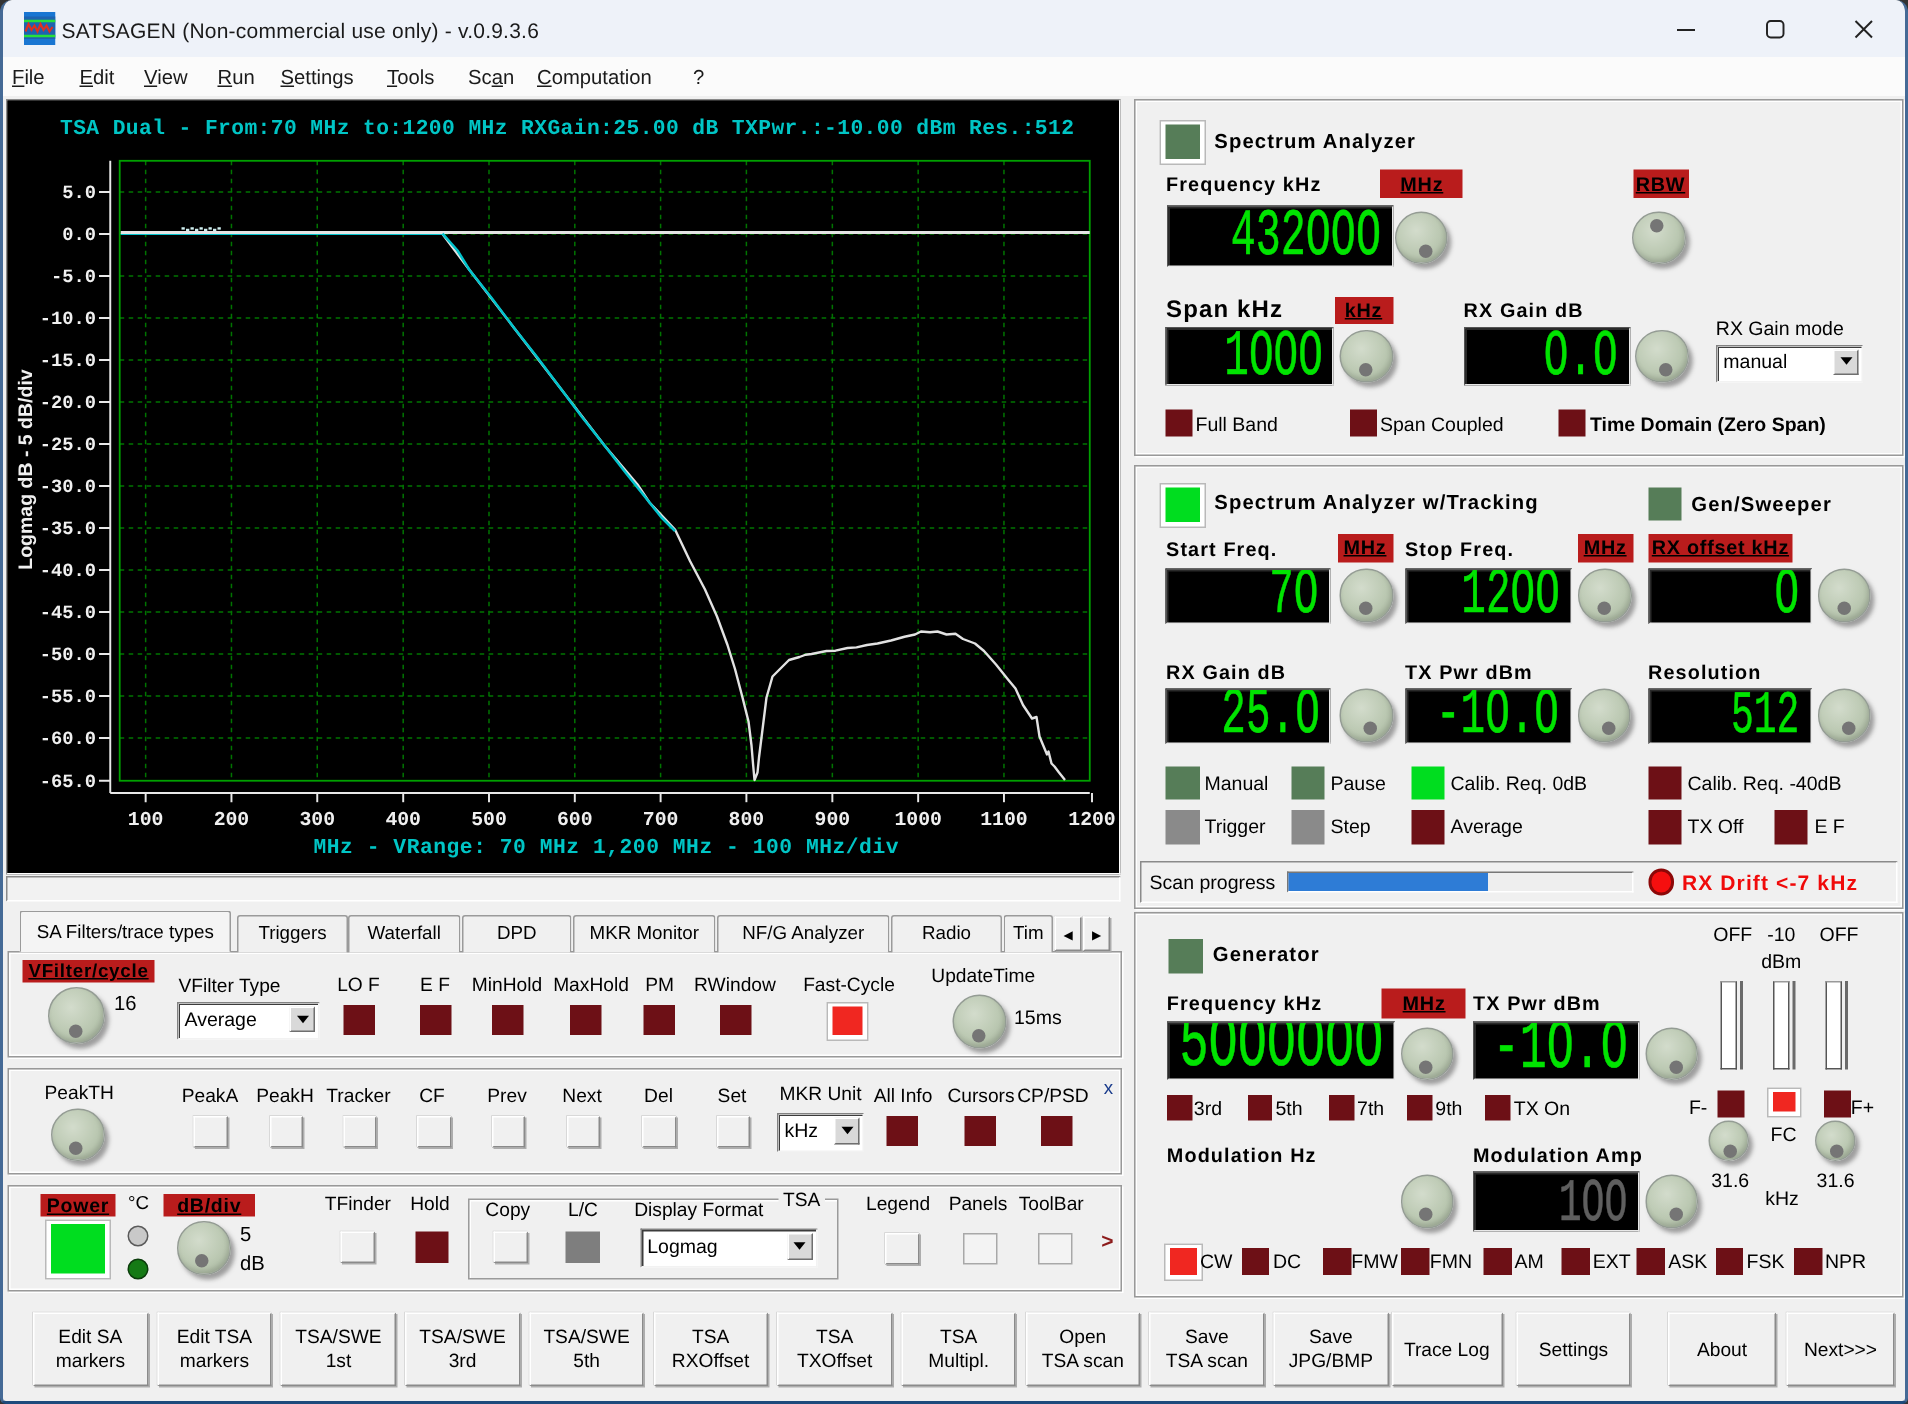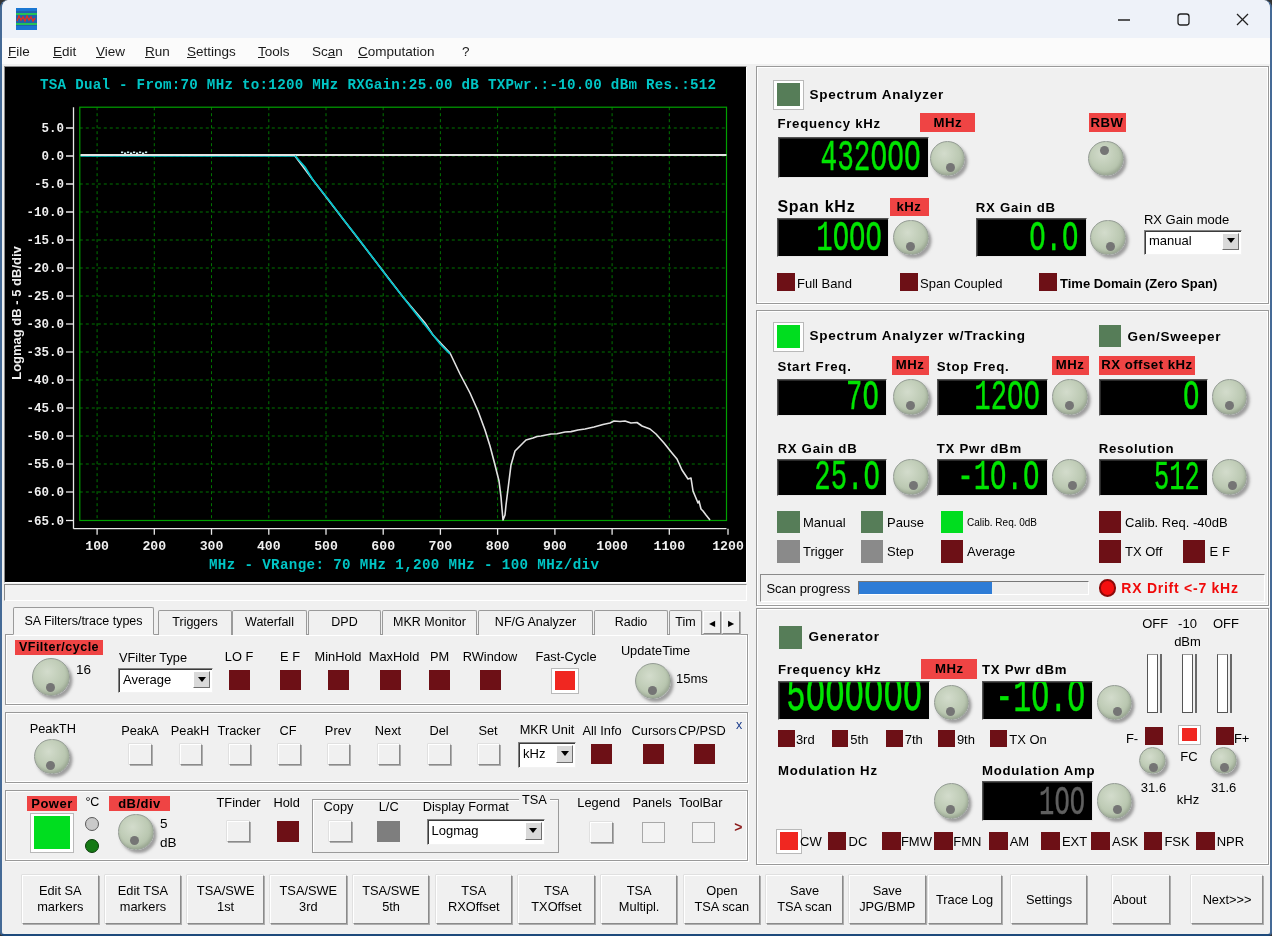--- a/index.html
+++ b/index.html
@@ -1,19 +1,19 @@
 <!DOCTYPE html>
 <html><head><meta charset="utf-8"><style>
 *{margin:0;padding:0;box-sizing:border-box}
 body{font-family:"Liberation Sans",sans-serif;background:#333;}
 #win{position:relative;width:1272px;height:936px;background:#f0f0f0;overflow:hidden;
  border-left:2px solid #456a96;border-right:2px solid #456a96;border-bottom:2px solid #1d4a7c;
  border-radius:8px 8px 4px 4px;}
 .abs{position:absolute}
-.hl{background:#ef4444;font-weight:bold;letter-spacing:0.5px;color:#000;}
+.hl{background:#b91c1c;font-weight:bold;letter-spacing:0.5px;text-decoration:underline;color:#000;}
 .lcd{background:#000;border:1px solid #545454;border-bottom-color:#e8e8e8;border-right-color:#e8e8e8;
  box-shadow:inset 1px 1px 0 #2a2a2a;}
 .lcd{overflow:hidden;}
 .lcd span{position:absolute;bottom:-4px;font-family:"Liberation Mono",monospace;font-weight:normal;
  transform:scale(0.62,0.98);transform-origin:right bottom;-webkit-text-stroke:0.4px currentColor;line-height:1;}
 .knob{border-radius:50%;background:radial-gradient(circle at 40% 35%,#d3dccc 0%,#bdcab4 50%,#a3b29a 100%);
  border:1px solid #949c94;box-shadow:2.5px 3px 3px rgba(90,90,90,.55),inset -1px -2px 3px rgba(0,0,0,.12);}
 .knob i{position:absolute;width:9px;height:9px;border-radius:50%;background:#757575;}
 .rbtn{background:#f0f0f0;border:1px solid #fff;border-bottom-color:#8a8a8a;border-right-color:#8a8a8a;
  box-shadow:1px 1px 0 #adadad, -0.5px -0.5px 0 #d0d0d0;color:#000;}
@@ -28,20 +28,21 @@
 </style></head><body>
 <div id="win">
 <div class="abs" style="left:0;top:0;width:100%;height:38px;background:#eef2f9;border-radius:8px 8px 0 0;"></div>
 <svg class="abs" style="left:14px;top:8px" width="21" height="22" viewBox="0 0 21 22">
 <rect width="21" height="22" fill="#1976d2"></rect>
 <rect y="3" width="21" height="15" fill="#1e63b0"></rect>
 <line x1="0" y1="6" x2="21" y2="6" stroke="#27e03a" stroke-width="1.6"></line>
 <line x1="0" y1="16" x2="21" y2="16" stroke="#27e03a" stroke-width="1.6"></line>
 <polyline points="1,13 3,8 5,12 7,9 9,13 11,8 13,12 15,9 17,13 19,10" fill="none" stroke="#e03020" stroke-width="1.4"></polyline>
 </svg>
+<div class="abs" style="left:39px;top:20px;transform:translate(0,-50%);white-space:nowrap;font-size:14px;color:#1a1a1a;letter-spacing:0.15px;">SATSAGEN (Non-commercial use only) - v.0.9.3.6</div>
 <svg class="abs" style="left:1108px;top:8px" width="150" height="24" viewBox="0 0 150 24">
 <line x1="8" y1="12" x2="20" y2="12" stroke="#222" stroke-width="1.3"></line>
 <rect x="68" y="6" width="11" height="11" rx="2.5" fill="none" stroke="#222" stroke-width="1.3"></rect>
 <line x1="127" y1="6" x2="138" y2="17" stroke="#222" stroke-width="1.3"></line>
 <line x1="138" y1="6" x2="127" y2="17" stroke="#222" stroke-width="1.3"></line>
 </svg>
 <div class="abs" style="left:0;top:38px;width:100%;height:26px;background:#fbfbfb;"></div>
 <div class="abs" style="left:6px;top:44px;font-size:13.5px;color:#1a1a1a;"><u>F</u>ile</div>
 <div class="abs" style="left:51px;top:44px;font-size:13.5px;color:#1a1a1a;"><u>E</u>dit</div>
 <div class="abs" style="left:94px;top:44px;font-size:13.5px;color:#1a1a1a;"><u>V</u>iew</div>
@@ -361,21 +362,21 @@
       <span style="font-size:40.9px;line-height:37px;color:#00e400;right:7px;line-height:1;">512</span>
     </div>
 <div class="abs knob" style="left:1209.9px;top:459.4px;width:35.2px;height:35.2px;">
       <i style="left:15.100000000000001px;top:21.1px;"></i>
     </div>
 <div class="abs" style="left:775.4px;top:510.5px;width:22.6px;height:22.6px;background:#567d58;"></div>
 <div class="abs" style="left:801px;top:521.5px;transform:translate(0,-50%);white-space:nowrap;font-size:13px;color:#000;">Manual</div>
 <div class="abs" style="left:858.8px;top:510.5px;width:22.6px;height:22.6px;background:#567d58;"></div>
 <div class="abs" style="left:885px;top:521.5px;transform:translate(0,-50%);white-space:nowrap;font-size:13px;color:#000;">Pause</div>
 <div class="abs" style="left:938.8px;top:510.5px;width:22.6px;height:22.6px;background:#00dd1f;"></div>
-<div class="abs" style="left:965px;top:521.5px;transform:translate(0,-50%);white-space:nowrap;font-size:10px;color:#000;">Calib. Req. 0dB</div>
+<div class="abs" style="left:965px;top:521.5px;transform:translate(0,-50%);white-space:nowrap;font-size:13px;color:#000;">Calib. Req. 0dB</div>
 <div class="abs" style="left:1096.7px;top:510.5px;width:22.6px;height:22.6px;background:#6d1016;"></div>
 <div class="abs" style="left:1123px;top:521.5px;transform:translate(0,-50%);white-space:nowrap;font-size:13px;color:#000;">Calib. Req. -40dB</div>
 <div class="abs" style="left:775.4px;top:540px;width:22.6px;height:22.6px;background:#8a8a8a;"></div>
 <div class="abs" style="left:801px;top:551px;transform:translate(0,-50%);white-space:nowrap;font-size:13px;color:#000;">Trigger</div>
 <div class="abs" style="left:858.8px;top:540px;width:22.6px;height:22.6px;background:#8a8a8a;"></div>
 <div class="abs" style="left:885px;top:551px;transform:translate(0,-50%);white-space:nowrap;font-size:13px;color:#000;">Step</div>
 <div class="abs" style="left:938.8px;top:540px;width:22.6px;height:22.6px;background:#6d1016;"></div>
 <div class="abs" style="left:965px;top:551px;transform:translate(0,-50%);white-space:nowrap;font-size:13px;color:#000;">Average</div>
 <div class="abs" style="left:1096.7px;top:540px;width:22.6px;height:22.6px;background:#6d1016;"></div>
 <div class="abs" style="left:1123px;top:551px;transform:translate(0,-50%);white-space:nowrap;font-size:13px;color:#000;">TX Off</div>
@@ -477,14 +478,14 @@
 <div class="abs rbtn" style="left:268.1px;top:875px;width:76.5px;height:49px;font-size:12.8px;text-align:center;padding-top:7px;line-height:16px;">TSA/SWE<br>3rd</div>
 <div class="abs rbtn" style="left:350.8px;top:875px;width:76.5px;height:49px;font-size:12.8px;text-align:center;padding-top:7px;line-height:16px;">TSA/SWE<br>5th</div>
 <div class="abs rbtn" style="left:433.5px;top:875px;width:76.5px;height:49px;font-size:12.8px;text-align:center;padding-top:7px;line-height:16px;">TSA<br>RXOffset</div>
 <div class="abs rbtn" style="left:516.2px;top:875px;width:76.5px;height:49px;font-size:12.8px;text-align:center;padding-top:7px;line-height:16px;">TSA<br>TXOffset</div>
 <div class="abs rbtn" style="left:598.9px;top:875px;width:76.5px;height:49px;font-size:12.8px;text-align:center;padding-top:7px;line-height:16px;">TSA<br>Multipl.</div>
 <div class="abs rbtn" style="left:681.6px;top:875px;width:76.5px;height:49px;font-size:12.8px;text-align:center;padding-top:7px;line-height:16px;">Open<br>TSA scan</div>
 <div class="abs rbtn" style="left:764.3px;top:875px;width:76.5px;height:49px;font-size:12.8px;text-align:center;padding-top:7px;line-height:16px;">Save<br>TSA scan</div>
 <div class="abs rbtn" style="left:847.0px;top:875px;width:76.5px;height:49px;font-size:12.8px;text-align:center;padding-top:7px;line-height:16px;">Save<br>JPG/BMP</div>
 <div class="abs rbtn" style="left:925.5px;top:875px;width:74px;height:49px;font-size:12.8px;text-align:center;line-height:47px;">Trace Log</div>
 <div class="abs rbtn" style="left:1009px;top:875px;width:76px;height:49px;font-size:12.8px;text-align:center;line-height:47px;">Settings</div>
-<div class="abs rbtn" style="left:1110px;top:875px;width:58px;height:49px;font-size:12.8px;line-height:47px;">About</div>
+<div class="abs rbtn" style="left:1110px;top:875px;width:72px;height:49px;font-size:12.8px;text-align:center;line-height:47px;">About</div>
 <div class="abs rbtn" style="left:1189px;top:875px;width:72px;height:49px;font-size:12.8px;text-align:center;line-height:47px;">Next&gt;&gt;&gt;</div>
 </div>
 </body></html>

